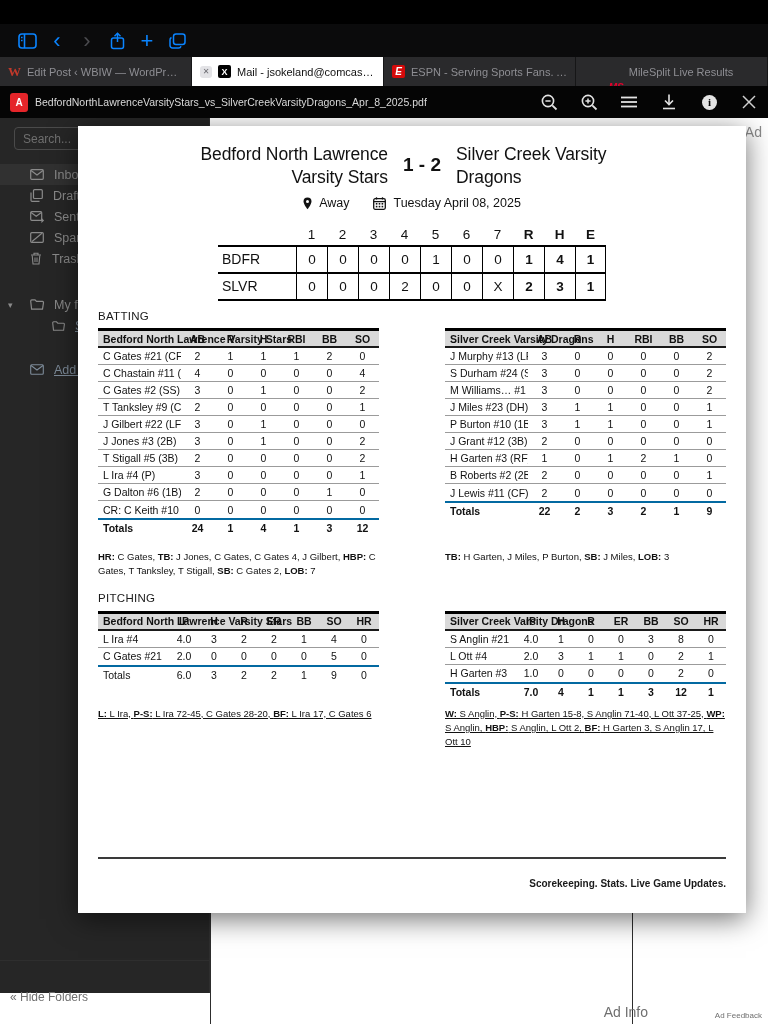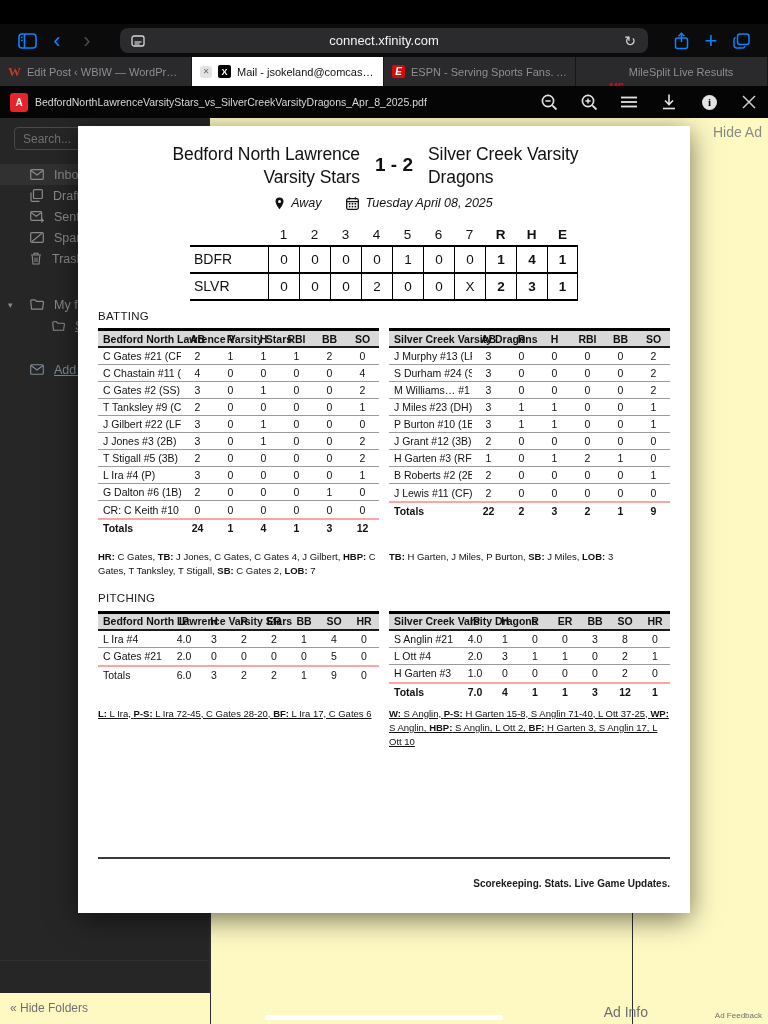--- a/index.html
+++ b/index.html
@@ -40,49 +40,49 @@
   .tab .x-close { flex:0 0 auto; width:12px; height:12px; border-radius:3px; background:#e3e3e6; color:#6d6d72; font-size:8px; display:flex; align-items:center; justify-content:center; }
 
   
   .pdf-toolbar { position:absolute; top:86px; left:0; right:0; height:32px; background:#050505; display:flex; align-items:center; padding:0 10px; }
   .pdf-file-icon { width:18px; height:19px; background:#e5252a; border-radius:3px; color:#fff; font-size:10px; font-weight:700; display:flex; align-items:center; justify-content:center; margin-right:7px; }
   .pdf-filename { color:#d9d9d9; font-size:10.5px; flex:1; overflow:hidden; text-overflow:ellipsis; white-space:nowrap; }
   .pdf-actions { display:flex; align-items:center; gap:22px; margin-left:12px; color:#e3e3e3; }
   .pdf-actions .pa { display:flex; align-items:center; justify-content:center; width:18px; height:18px; }
 
   
-  .content { position:absolute; top:118px; left:0; right:0; bottom:0; background:#fef9c3; overflow:hidden; }
+  .content { position:absolute; top:118px; left:0; right:0; bottom:0; background:#ffffff; overflow:hidden; }
   .mail-sidebar { position:absolute; top:0; left:0; width:210px; height:875px; background:#262626; border-right:1px solid #2e2e2e; color:#8a8a8a; font-size:12.5px; }
   .search-box { margin:9px 14px 14px 14px; height:23px; border:1px solid #4a4a4a; border-radius:4px; background:transparent; color:#7a7a7a; font-size:12px; padding:0 8px; width:180px; font-family:"Liberation Sans", sans-serif; }
   .search-box::placeholder { color:#6f6f6f; }
   .m-row { display:flex; align-items:center; gap:10px; height:21px; padding-left:30px; }
   .m-row.hl { background:#313131; }
   .m-row svg { flex:0 0 auto; }
   .m-row .lbl { white-space:nowrap; }
   .m-spacer { height:11px; }
   .m-row .tri { margin-left:-22px; width:12px; color:#8a8a8a; font-size:9px; }
   .m-link { text-decoration:underline; color:#7d8b99; }
   .sidebar-footline { position:absolute; left:0; bottom:32px; width:210px; border-top:1px solid #2e2e2e; }
-  .hide-folders { position:absolute; left:10px; bottom:9px; color:#6f6f6f; font-size:12px; }
+  .hide-folders { position:absolute; left:10px; bottom:20px; color:#6f6f6f; font-size:12px; }
   .hide-ad { position:absolute; right:6px; top:6px; color:#8a8a8a; font-size:14px; }
   .v-div { position:absolute; top:795px; bottom:0; width:1px; background:#2d2d2d; }
   .ad-info { position:absolute; right:120px; bottom:4px; color:#6f6f6f; font-size:14px; }
   .ad-feedback { position:absolute; right:6px; bottom:4px; color:#6f6f6f; font-size:8px; }
   .home-pill { position:absolute; left:50%; transform:translateX(-50%); bottom:4px; width:238px; height:5px; border-radius:3px; background:#fff; }
 
   
-  .pdf-page { position:absolute; left:78px; top:8px; width:612px; height:787px; background:#fff; box-shadow:0 6px 26px rgba(0,0,0,.55); color:#111; }
+  .pdf-page { position:absolute; left:78px; top:8px; width:668px; height:787px; background:#fff; box-shadow:0 6px 26px rgba(0,0,0,.55); color:#111; }
 
   .page-header { display:flex; justify-content:center; align-items:flex-start; padding-top:17px; }
   .team-name { font-size:17.5px; line-height:1.32; letter-spacing:-.1px; }
   .team-away { width:206px; text-align:right; }
   .team-home { width:186px; text-align:left; }
   .score { font-size:19px; font-weight:700; margin:11px 15px 0 15px; white-space:nowrap; }
 
-  .meta-row { display:flex; justify-content:center; align-items:center; gap:7px; margin-top:7px; font-size:12.5px;font-style:italic; }
+  .meta-row { display:flex; justify-content:center; align-items:center; gap:7px; margin-top:7px; font-size:12.5px; }
   .meta-gap { width:10px; }
 
   
   .ls { margin:14px auto 0 auto; width:388px; font-size:13.5px; }
   .ls-row { display:grid; grid-template-columns:78px repeat(10,31px); }
   .ls-head div { text-align:center; height:21px; line-height:21px; }
   .ls-head .rhe { font-weight:700; }
   .ls-brow { border-top:2px solid #000; }
   .ls-brow:last-child { border-bottom:2px solid #000; }
   .ls-cell { height:25px; line-height:25px; text-align:center; border-left:1.5px solid #000; }
@@ -106,21 +106,21 @@
   .stat-row { display:grid; align-items:center; }
   .cols6 .stat-row { grid-template-columns:1fr repeat(6,33px); }
   .cols7 .stat-row { grid-template-columns:1fr repeat(7,30px); }
   .stat-head { position:relative; background:#d9d9d9; border-top:3px solid #000; border-bottom:2px solid #1a1a1a; height:20px; font-weight:700; }
   .stat-head .team { position:absolute; left:5px; top:50%; transform:translateY(-50%); white-space:nowrap; }
   .stat-head .c { text-align:center; }
   .stat-body .stat-row { height:17px; border-bottom:1px solid #9b9b9b; }
   .stat-body .stat-row:last-child { border-bottom:none; }
   .stat-name { padding-left:5px; white-space:nowrap; overflow:hidden; }
   .stat-cell { text-align:center; }
-  .stat-totals { height:18px; border-top:2px solid #fca5a5; font-weight:700; }
+  .stat-totals { height:18px; border-top:2px solid #0369a1; font-weight:700; }
   .stat-totals.normal { font-weight:400; }
 
   .notes { font-size:9.5px; line-height:1.5; color:#111; }
   .sec-batting .notes { margin-top:14px; }
   .sec-pitching .notes { margin-top:7px;text-decoration:underline; }
   .notes b { font-weight:700; }
 
   .page-divider { position:absolute; left:20px; right:20px; top:731px; border-top:2px solid #3a3a3a; }
   .page-footer { position:absolute; right:20px; top:752px; font-size:10px; font-weight:700; color:#1a1a1a; }
 
@@ -136,31 +136,20 @@
     <div class="tb-icon">
       <svg width="19" height="16" viewBox="0 0 19 16">
           <rect x="1" y="1" width="17" height="14" rx="3" fill="none" stroke="#0a84ff" stroke-width="1.6"></rect>
           <line x1="6.5" y1="1" x2="6.5" y2="15" stroke="#0a84ff" stroke-width="1.6"></line>
           <line x1="3" y1="4.5" x2="4.6" y2="4.5" stroke="#0a84ff" stroke-width="1.4"></line>
           <line x1="3" y1="7.5" x2="4.6" y2="7.5" stroke="#0a84ff" stroke-width="1.4"></line>
         </svg>
     </div>
     <div class="tb-icon chev">‹</div>
     <div class="tb-icon chev fwd">›</div>
-    <div class="url-bar">
-      <span class="url-side">
-        <svg width="14" height="12" viewBox="0 0 14 12">
-            <rect x="1" y="1" width="12" height="10" rx="2" fill="none" stroke="#d9d9de" stroke-width="1.3"></rect>
-            <line x1="3.5" y1="7" x2="10.5" y2="7" stroke="#d9d9de" stroke-width="1.2"></line>
-            <line x1="3.5" y1="9" x2="8.5" y2="9" stroke="#d9d9de" stroke-width="1.2"></line>
-          </svg>
-      </span>
-      <span class="url-text">connect.xfinity.com</span>
-      <span class="url-side" style="font-size:14px;">↻</span>
-    </div>
     <div class="tb-icon">
       <svg width="15" height="18" viewBox="0 0 15 18">
           <rect x="1.5" y="6" width="12" height="10.5" rx="2" fill="none" stroke="#0a84ff" stroke-width="1.5"></rect>
           <line x1="7.5" y1="1.5" x2="7.5" y2="10" stroke="#0a84ff" stroke-width="1.5"></line>
           <path d="M4.5 4.2 L7.5 1.2 L10.5 4.2" fill="none" stroke="#0a84ff" stroke-width="1.5"></path>
         </svg>
     </div>
     <div class="tb-icon" style="font-size:22px; font-weight:300;">+</div>
     <div class="tb-icon">
       <svg width="17" height="16" viewBox="0 0 17 16">

